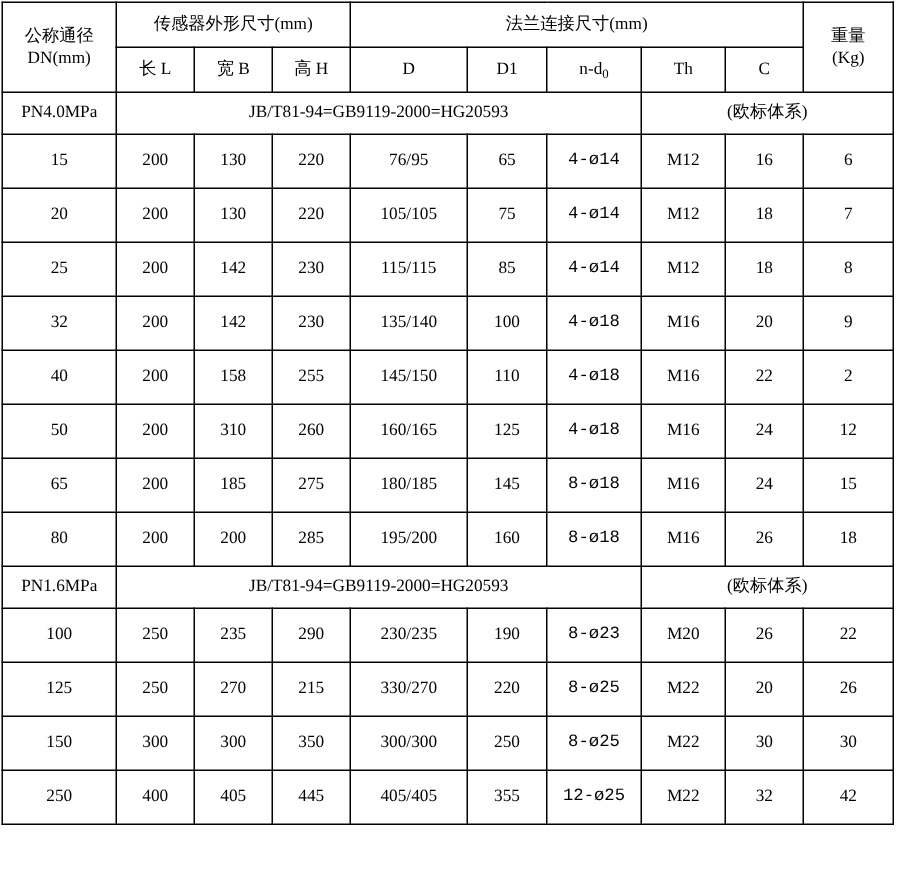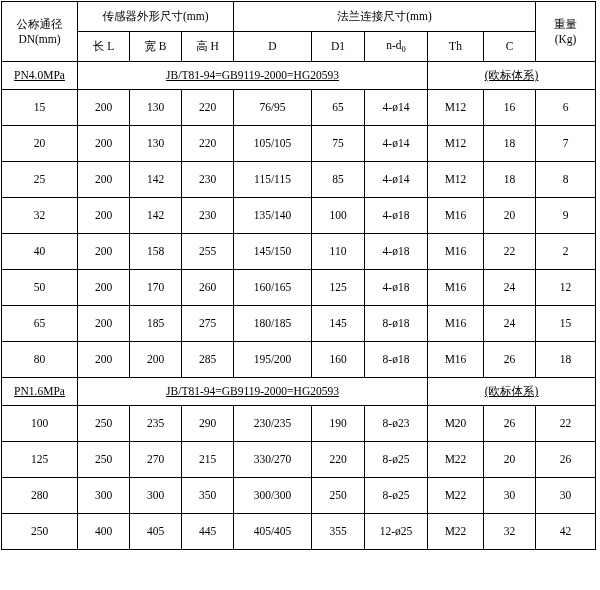--- a/index.html
+++ b/index.html
@@ -38,21 +38,20 @@
   }
   .dn-cell {
     font-size: 12px;
     line-height: 1.35;
   }
   .dn-cell .l1 { display: block; }
   .dn-cell .l2 { display: block; }
   .band td {
     height: 27px;
     font-size: 12px;
-    text-decoration: underline;
   }
   .band .band-left {
     text-align: left;
     padding-left: 7px;
   }
   .band .band-mid {
     text-align: left;
     padding-left: 3px;
   }
   .band .band-right {
@@ -61,21 +60,21 @@
   }
   .data td {
     height: 35px;
     font-size: 11.5px;
   }
   .sub {
     font-size: 8.5px;
     vertical-align: sub;
   }
   .oslash {
-    font-family: Liberation Serif, serif;
+    font-family: Liberation Mono, monospace;
     font-size: 11px;
   }
 </style>
 </head>
 <body>
 
 <table id="spec-table">
   <colgroup>
     <col style="width:76px">
     <col style="width:52px">
@@ -174,21 +173,21 @@
       <td>145/150</td>
       <td>110</td>
       <td class="oslash">4-ø18</td>
       <td>M16</td>
       <td>22</td>
       <td>2</td>
     </tr>
     <tr class="data">
       <td>50</td>
       <td>200</td>
-      <td>170</td>
+      <td>310</td>
       <td>260</td>
       <td>160/165</td>
       <td>125</td>
       <td class="oslash">4-ø18</td>
       <td>M16</td>
       <td>24</td>
       <td>12</td>
     </tr>
     <tr class="data">
       <td>65</td>
@@ -239,21 +238,21 @@
       <td>270</td>
       <td>215</td>
       <td>330/270</td>
       <td>220</td>
       <td class="oslash">8-ø25</td>
       <td>M22</td>
       <td>20</td>
       <td>26</td>
     </tr>
     <tr class="data">
-      <td>280</td>
+      <td>150</td>
       <td>300</td>
       <td>300</td>
       <td>350</td>
       <td>300/300</td>
       <td>250</td>
       <td class="oslash">8-ø25</td>
       <td>M22</td>
       <td>30</td>
       <td>30</td>
     </tr>

